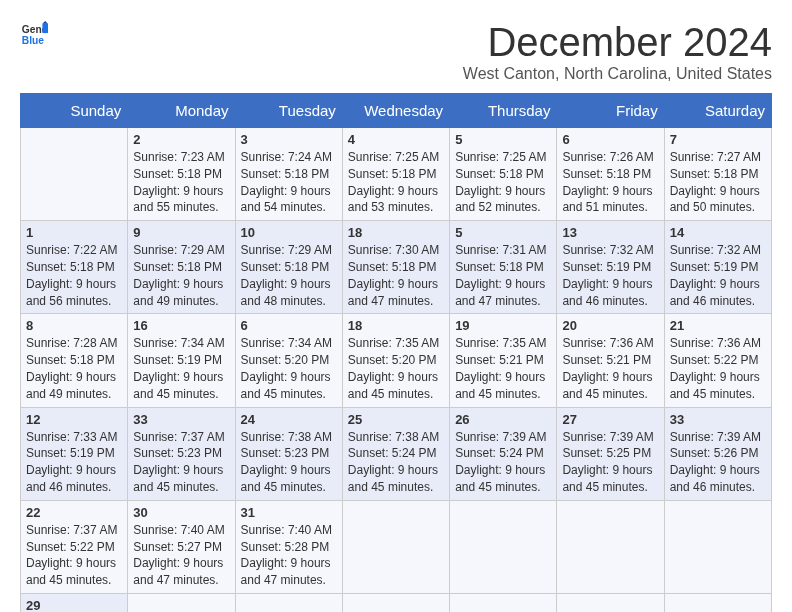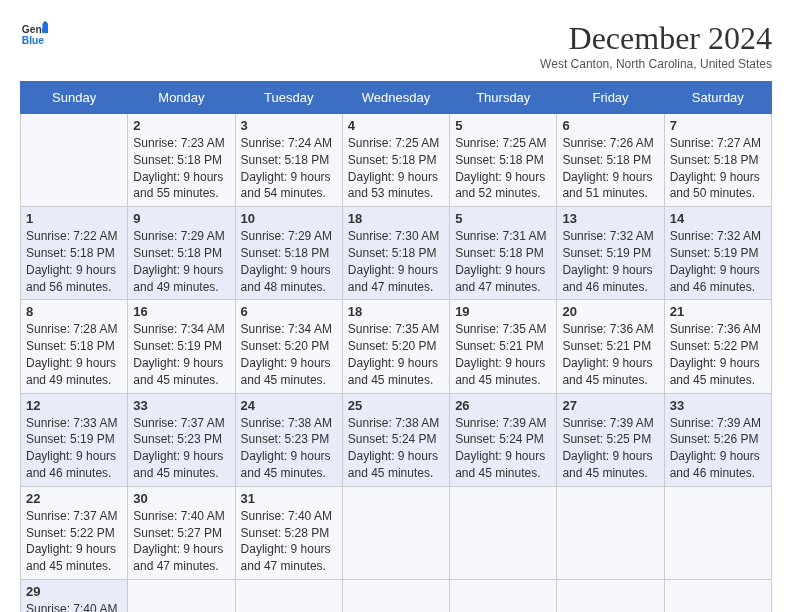--- a/index.html
+++ b/index.html
@@ -22,40 +22,39 @@
       gap: 4px;
     }
     .logo-icon {
       width: 28px;
       height: 28px;
     }
     .title-area {
       text-align: right;
     }
     .main-title {
-      font-size: 32px;
+      font-size: 40px;
       font-weight: normal;
       color: #333;
-      font-family: Liberation Serif, serif;
     }
     .subtitle {
-      font-size: 12px;
+      font-size: 16px;
       color: #555;
     }
     .calendar {
       width: 100%;
       border-collapse: collapse;
       font-size: 11px;
     }
     .calendar thead tr th {
       background-color: #3c6fc4;
       color: #fff;
       padding: 8px 6px;
-      text-align: center;
-      font-size: 13px;
+      text-align: right;
+      font-size: 15px;
       font-weight: normal;
       border: 1px solid #3c6fc4;
     }
     .calendar tbody tr td {
       border: 1px solid #ccc;
       vertical-align: top;
       padding: 4px 5px;
       height: 85px;
       width: 107px;
       background: #fff;

